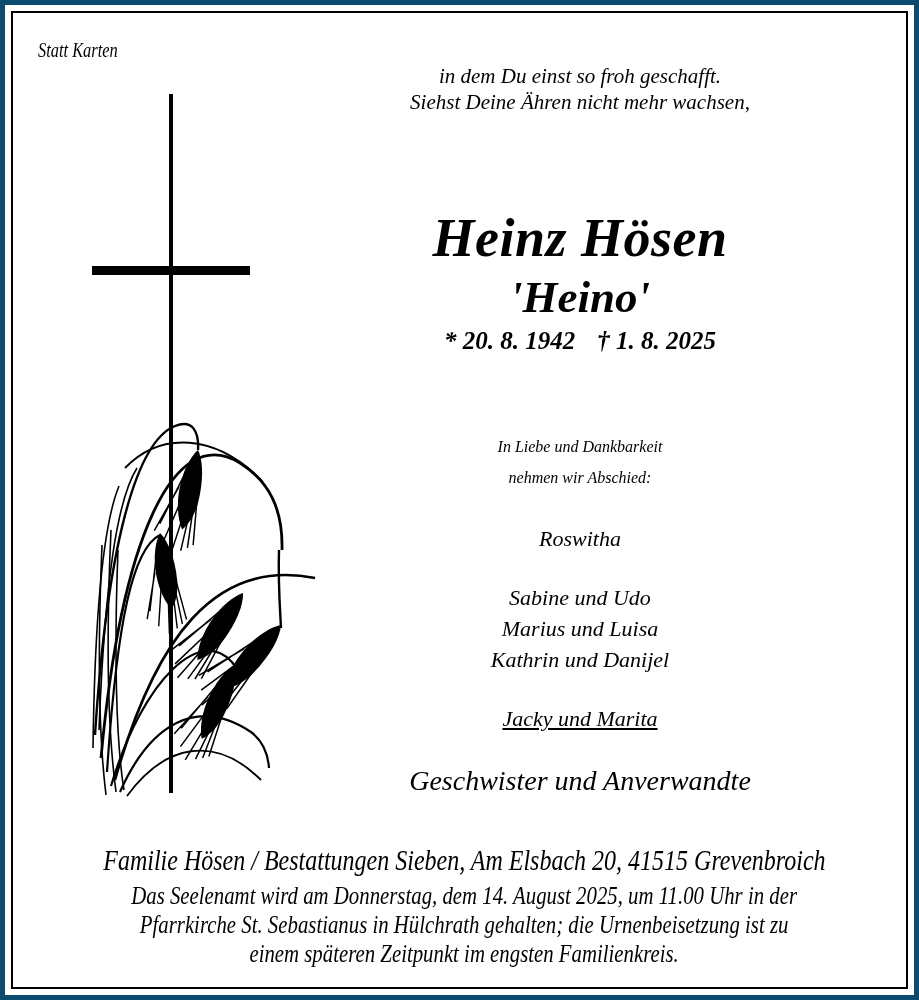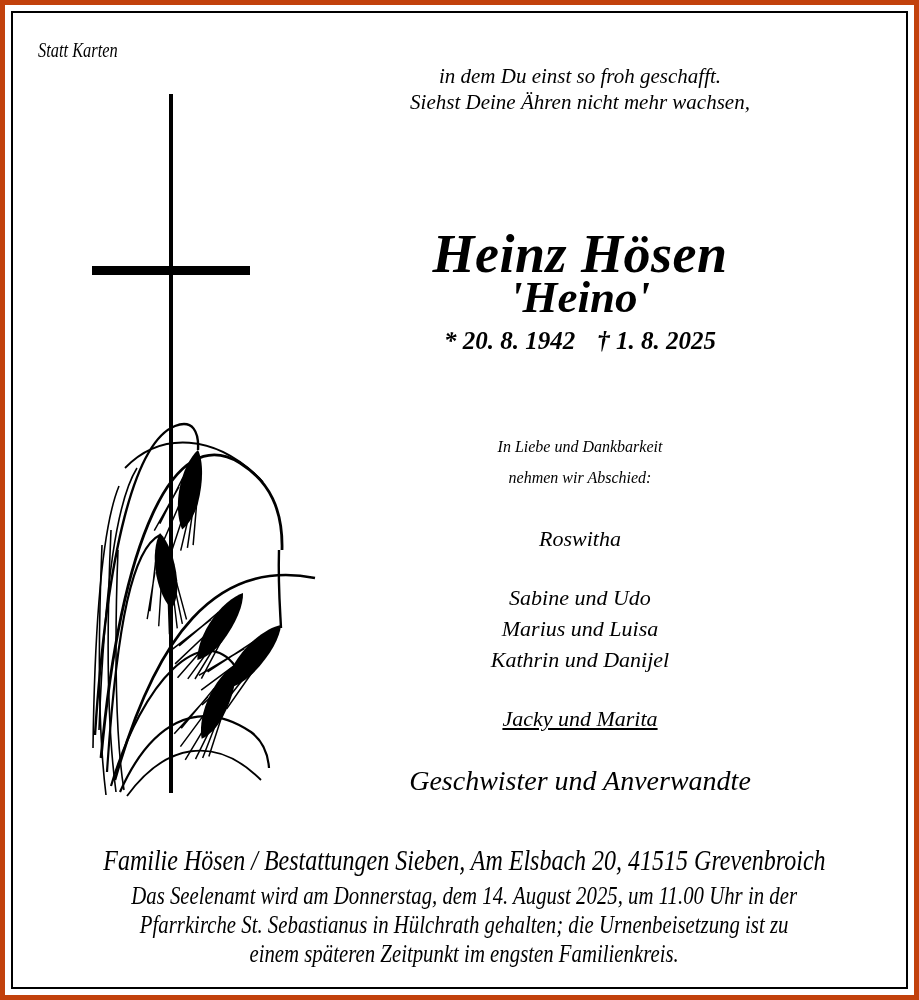--- a/index.html
+++ b/index.html
@@ -1,42 +1,42 @@
 <!DOCTYPE html>
 <html><head>
 <meta charset="utf-8">
 <style>
   html,body{margin:0;padding:0;background:#e8e8e8;}
   .sheet{
     position:relative;
     width:919px;height:1000px;
     background:#ffffff;
     box-sizing:border-box;
-    border:5px solid #c2410c;
+    border:5px solid #0c4a6e;
     overflow:hidden;
     font-family:"Liberation Serif", serif;
     color:#000;
   }
   .inner-frame{
     position:absolute;
     left:6px;top:6px;right:6px;bottom:6px;
     border:2px solid #000;
     pointer-events:none;
   }
   .corner-note{
     position:absolute;left:33px;top:34px;
     font-style:italic;font-size:20px;white-space:nowrap;
     transform:scaleX(0.82);transform-origin:0 50%;
   }
   .illustration{position:absolute;left:60px;top:75px;}
   .col{position:absolute;left:318px;width:514px;text-align:center;}
   .poem{top:58px;font-style:italic;font-size:21px;line-height:26px;}
   .poem div{white-space:nowrap;}
   .deceased-name{
-    top:219px;font-style:italic;font-weight:bold;font-size:54px;
+    top:203px;font-style:italic;font-weight:bold;font-size:54px;
     line-height:60px;white-space:nowrap;letter-spacing:0.5px;
   }
   .nickname{top:272px;font-style:italic;font-weight:bold;font-size:45px;line-height:40px;}
   .dates{
     top:321px;font-style:italic;font-weight:bold;font-size:25px;line-height:30px;
     display:flex;justify-content:center;gap:22px;
   }
   .intro{top:426px;font-style:italic;font-size:16px;line-height:31px;text-align:center;}
   .mourner{font-style:italic;font-size:22px;line-height:31px;white-space:nowrap;}
   .m-widow{top:518px;}

